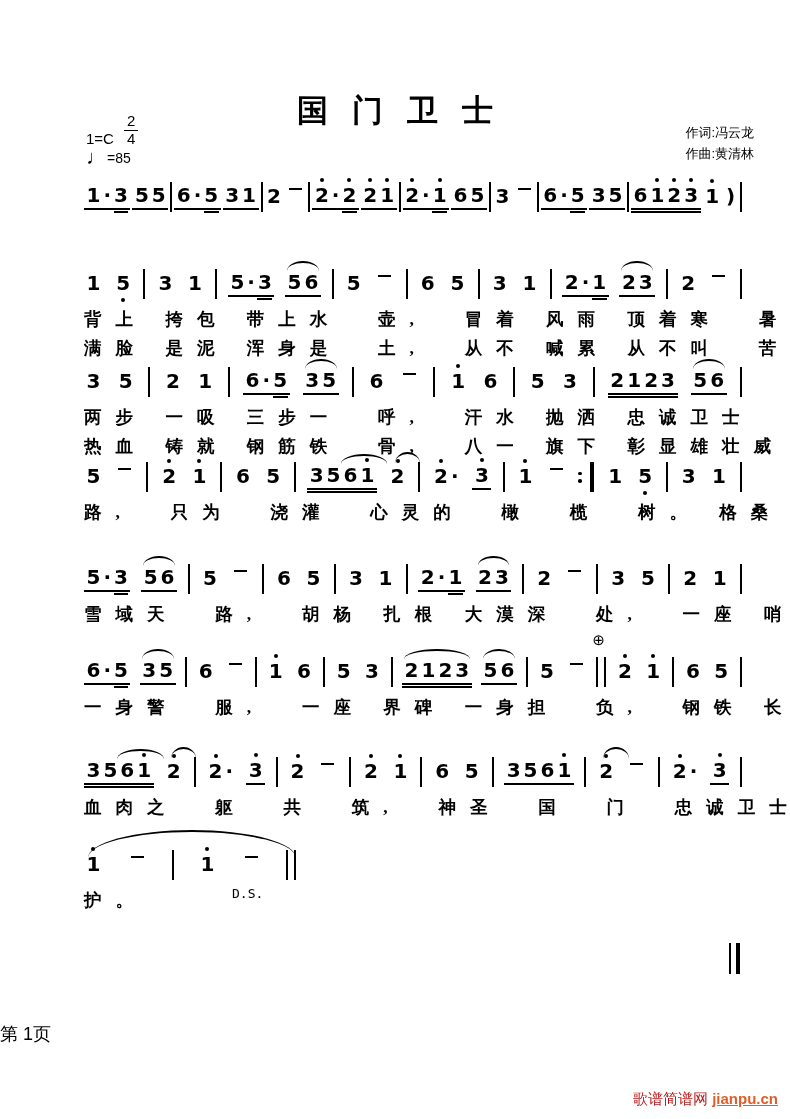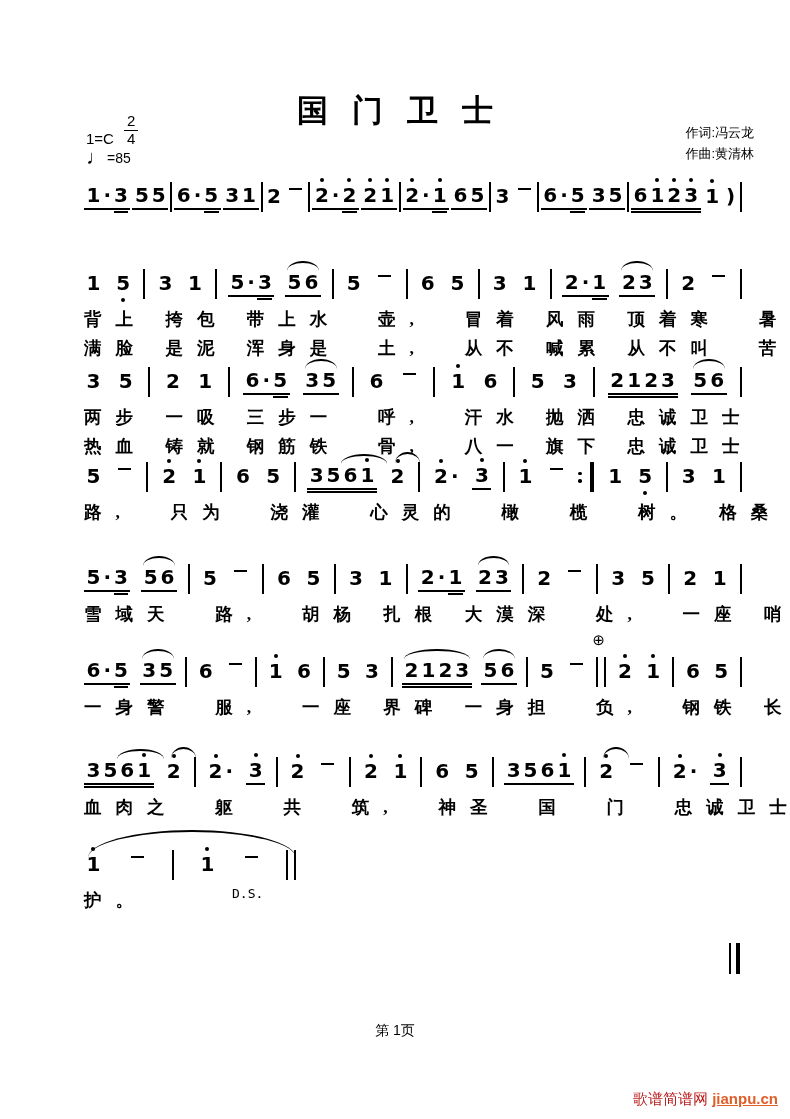--- a/index.html
+++ b/index.html
@@ -51,21 +51,21 @@
   .bigtie{position:absolute;left:4px;top:-16px;width:208px;height:26px;
         border-top:2px solid #000;border-radius:50% 50% 0 0/100% 100% 0 0;}
 
   .lyric{font-family:"Liberation Serif",serif;font-weight:bold;font-size:17.5px;
          letter-spacing:14px;white-space:pre;line-height:26px;margin-top:3px;}
   .ds{position:absolute;left:128px;top:40px;font-size:13px;font-family:"DejaVu Sans Mono",monospace;margin-left:20px;}
 
   
   .final-mark{position:absolute;left:729px;top:943px;width:5px;height:31px;
         border-left:2px solid #000;border-right:4px solid #000;}
-  .page-number{position:absolute;left:0;top:1022px;width:100%;text-align:center;font-size:14px;}
+  .page-number{position:absolute;left:0;top:1022px;width:100%;font-size:18px;}
   .watermark{position:absolute;right:12px;top:1090px;font-size:15px;}
   .watermark .site{color:#a1887f;}
   .watermark .url{color:#df5f2a;font-weight:bold;text-decoration:underline;}
 </style>
 </head>
 <body>
 
 <div class="sheet">
 
   <div class="title">国门卫士</div>
@@ -295,21 +295,21 @@
             <span class="note">3</span>
           </span>
           <span class="cell ul1">
             <span class="slur"></span>
             <span class="note">5</span>
             <span class="note">6</span>
           </span>
           <span class="bar"></span>
         </div>
         <div class="lyric">两步 一吸 三步一  呼,  汗水 抛洒 忠诚卫士</div>
-        <div class="lyric">热血 铸就 钢筋铁  骨,  八一 旗下 忠诚卫士</div>
+        <div class="lyric">热血 铸就 钢筋铁  骨,  八一 旗下 彰显雄壮威</div>
       </div>
       <div class="line-block line4">
         <div class="note-row">
           <span class="cell">
             <span class="note">5</span>
           </span>
           <span class="cell">
             <span class="dash"></span>
           </span>
           <span class="bar"></span>

